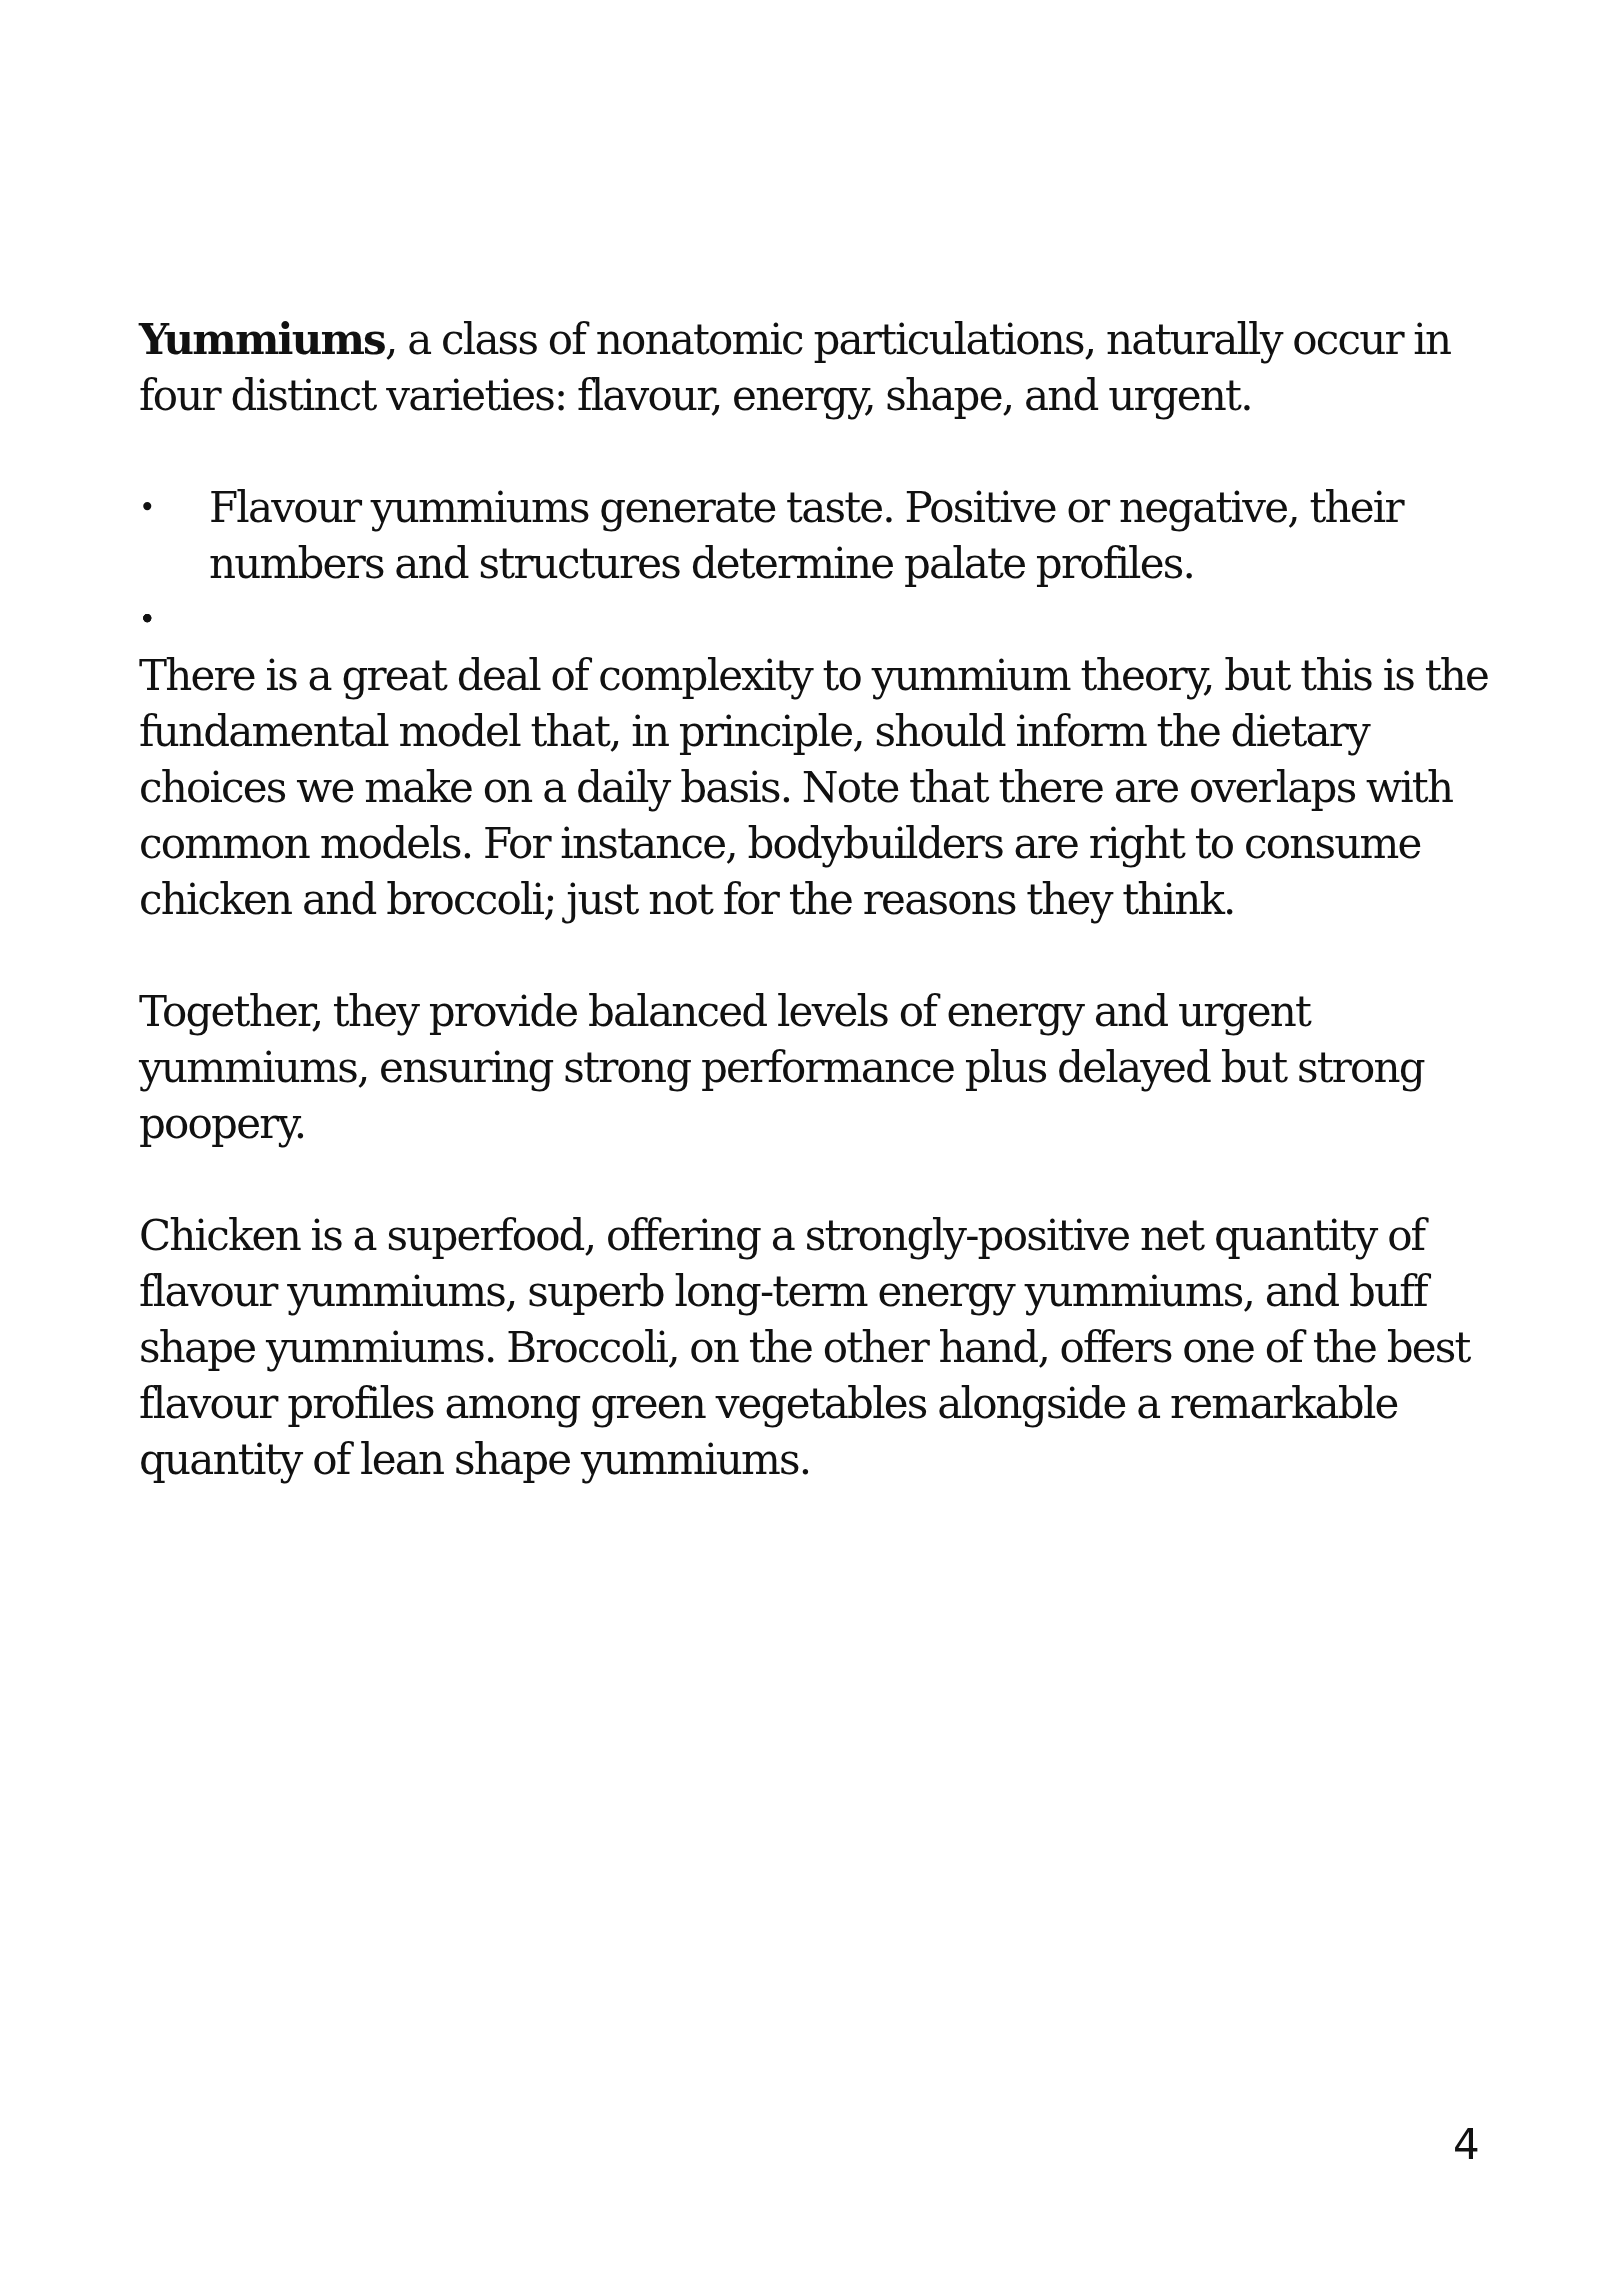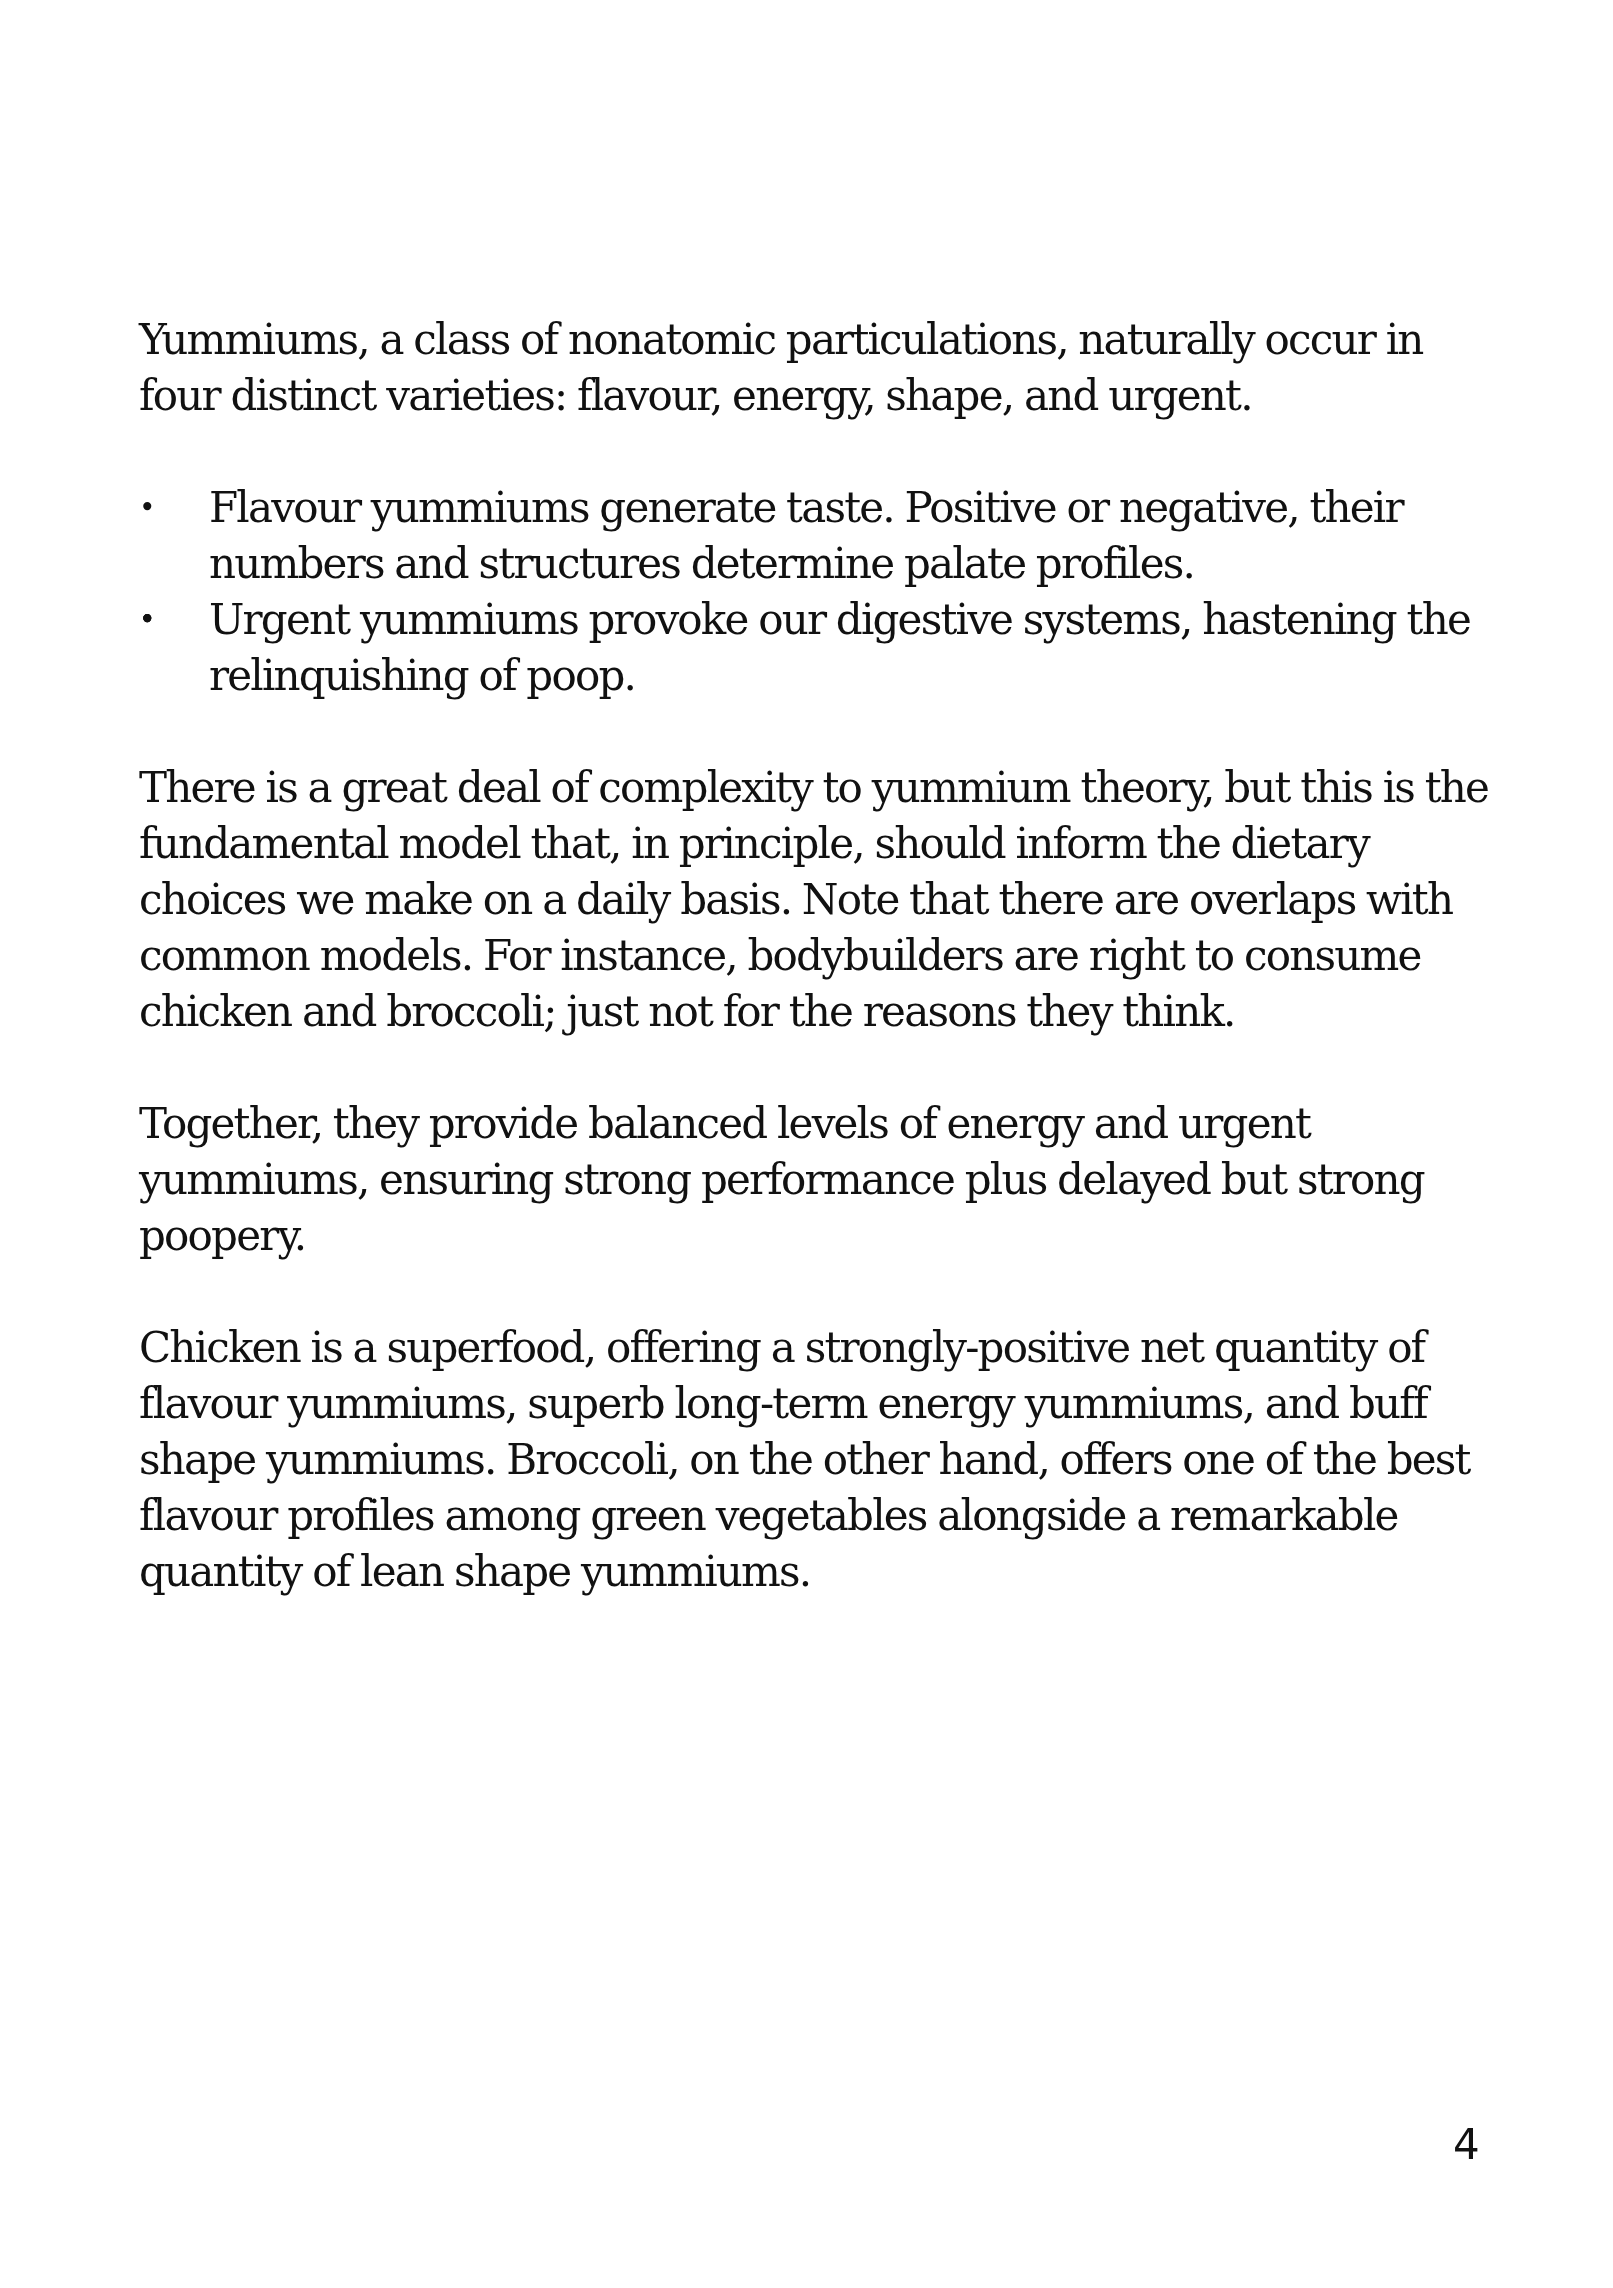--- a/index.html
+++ b/index.html
@@ -22,21 +22,21 @@
       width: 1357px;
       font-size: 42px;
       line-height: 56px;
       letter-spacing: -1.8px;
       word-spacing: -0.9px;
     }
     .para {
       margin: 0 0 56px 0;
     }
     .lead-term {
-      font-weight: normal;
+      font-weight: bold;
     }
     .bullets {
       list-style: none;
       margin: 0 0 56px 0;
       padding: 0;
     }
     .bullet-item {
       position: relative;
       padding-left: 70px;
     }
@@ -69,21 +69,20 @@
       <span>Flavour yummiums generate taste. Positive or negative, their numbers and structures determine palate profiles.</span>
     </li>
     <li class="bullet-item">
       <span class="bullet-glyph">•</span>
     </li>
     <li class="bullet-item">
       <span class="bullet-glyph">•</span>
     </li>
     <li class="bullet-item">
       <span class="bullet-glyph">•</span>
-      <span>Urgent yummiums provoke our digestive systems, hastening the relinquishing of poop.</span>
     </li>
   </ul>
 
   <p class="para">There is a great deal of complexity to yummium theory, but this is the fundamental model that, in principle, should inform the dietary choices we make on a daily basis. Note that there are overlaps with common models. For instance, bodybuilders are right to consume chicken and broccoli; just not for the reasons they think.</p>
   <p class="para">Together, they provide balanced levels of energy and urgent yummiums, ensuring strong performance plus delayed but strong poopery.</p>
   <p class="para">Chicken is a superfood, offering a strongly-positive net quantity of flavour yummiums, superb long-term energy yummiums, and buff shape yummiums. Broccoli, on the other hand, offers one of the best flavour profiles among green vegetables alongside a remarkable quantity of lean shape yummiums.</p>
 </div>
 
 <div class="page-number">4</div>
 

